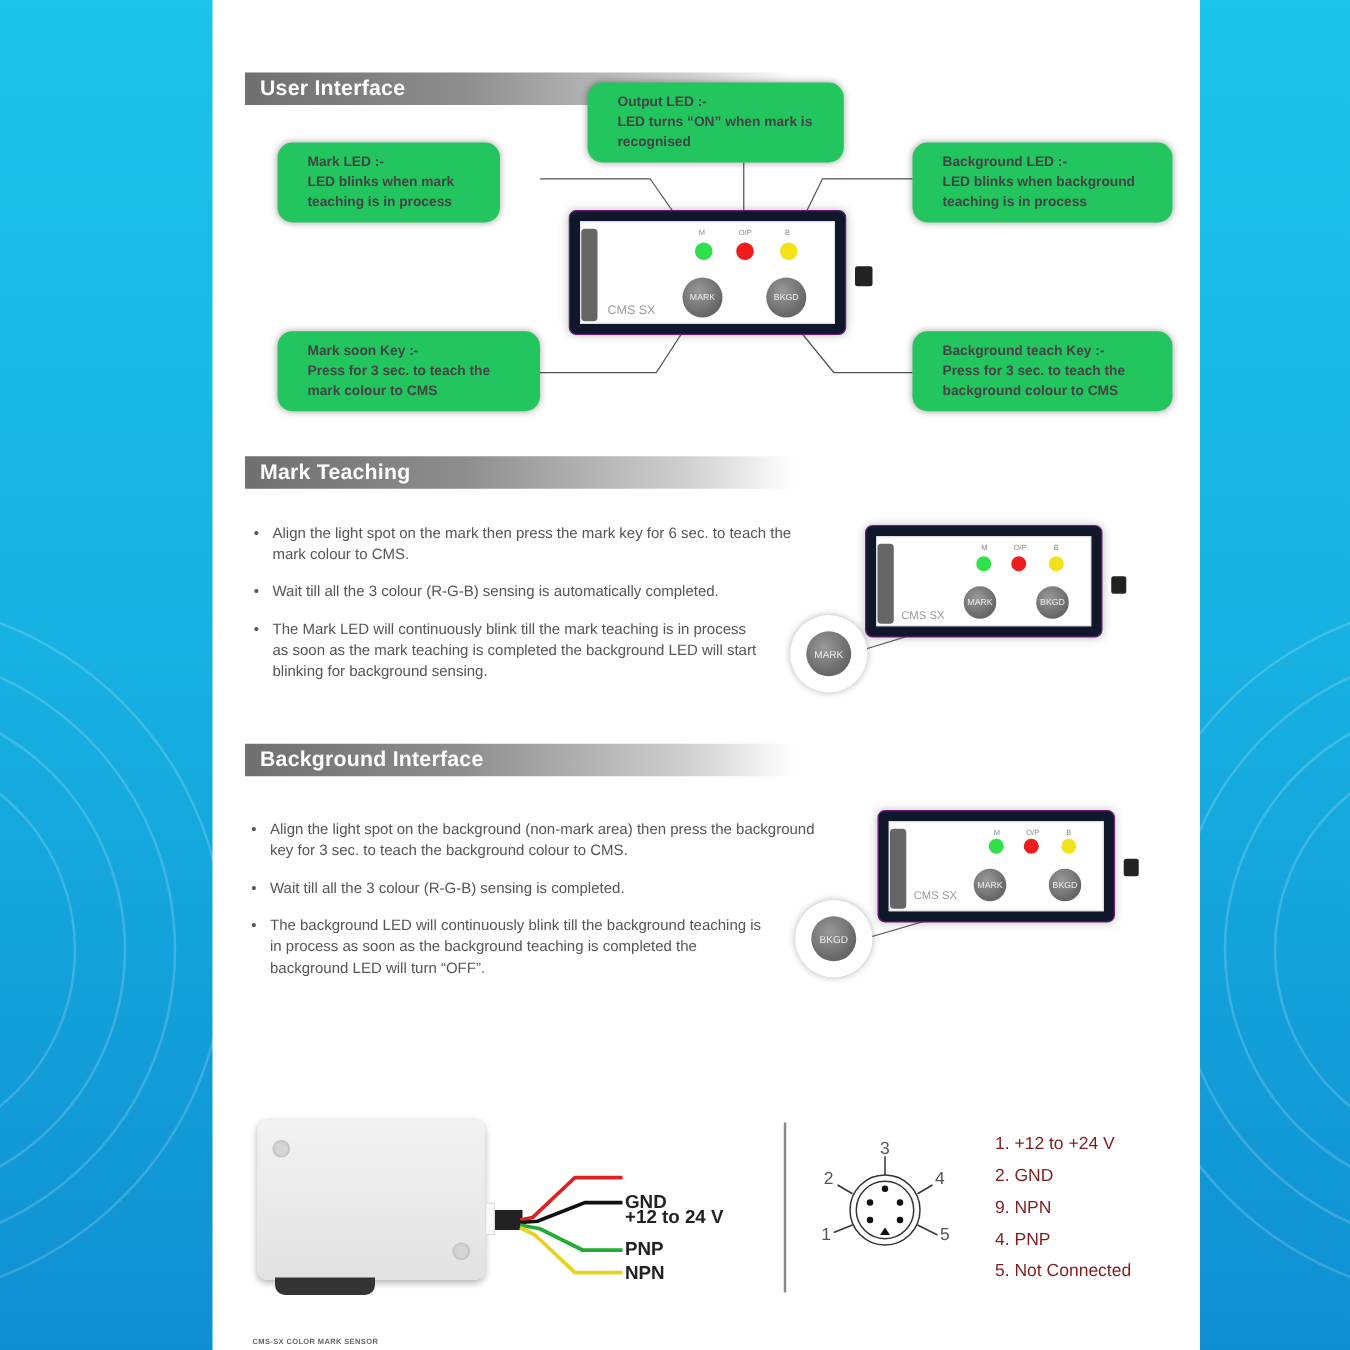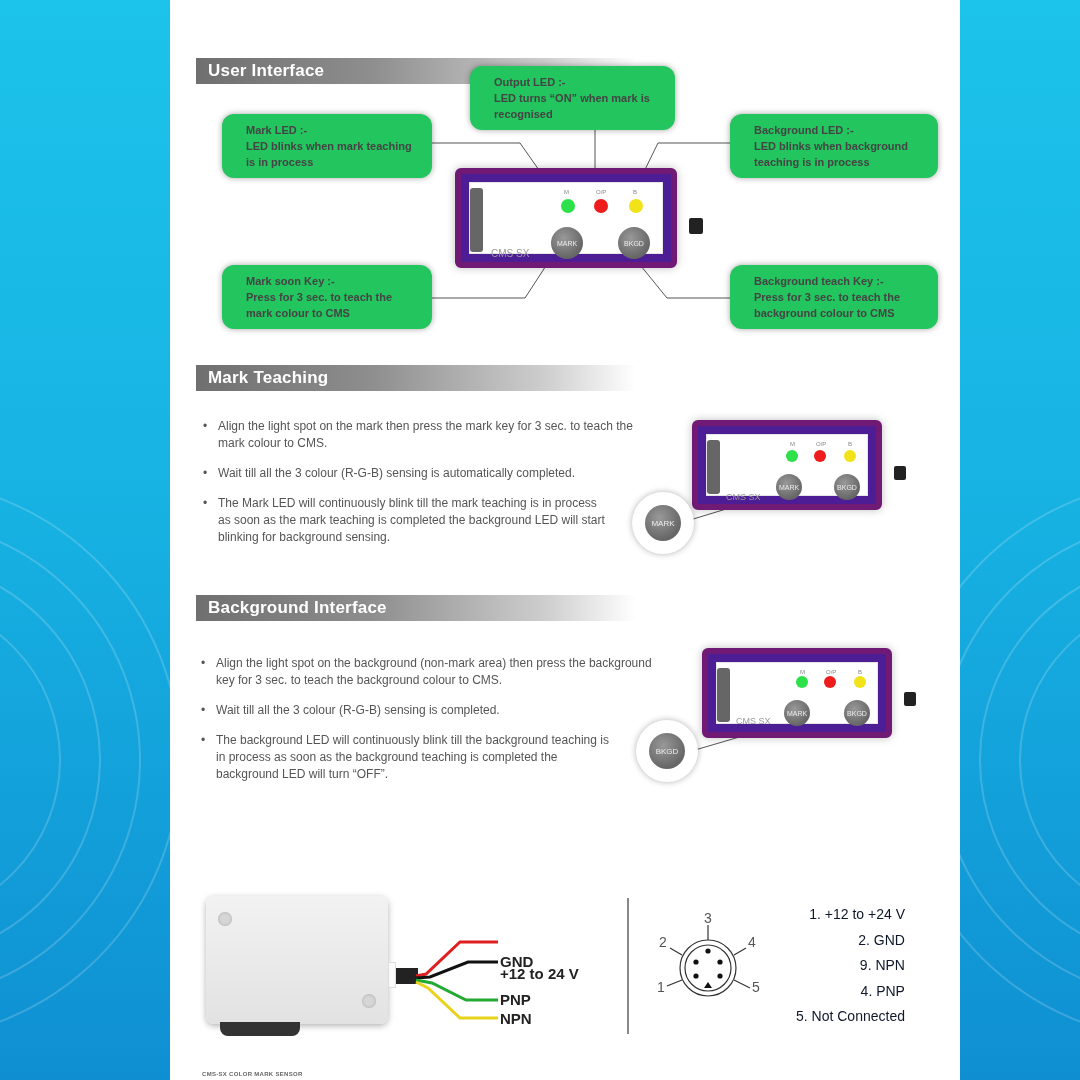--- a/index.html
+++ b/index.html
@@ -20,21 +20,21 @@
     color: #fff; font-weight: bold; font-size: 17px; line-height: 26px; padding-left: 12px;
     letter-spacing: 0.2px;
   }
   .callout {
     position: absolute; background: #22c55e; border-radius: 12px;
     box-shadow: 0 0 6px rgba(0,0,0,0.35);
     font-size: 11px; color: #444; line-height: 16px; font-weight: bold;
     padding: 8px 14px 8px 24px;
   }
   .device {
-    position: absolute; background: #4c1d95; border: 6px solid #701a75; border-radius: 6px;
+    position: absolute; background: #0f172a; border: 1px solid #701a75; border-radius: 6px;
     box-shadow: 0 0 8px rgba(0,0,0,0.25);
   }
   .device .inner { position: absolute; inset: 8px; border: 1px solid #e5e5e5; background: #fff; }
   .device .brand {
     position: absolute; left: 9px; top: 14px; width: 13px; bottom: 10px;
     background: #666; border-radius: 3px;
   }
   .device .model { position: absolute; font-size: 10px; color: #999; }
   .device .plug { position: absolute; width: 14px; height: 16px; background: #222; border-radius: 2px; }
   .led { position: absolute; width: 14px; height: 14px; border-radius: 50%; }
@@ -47,21 +47,21 @@
     position: absolute; border-radius: 50%; background: #fff;
     box-shadow: 0 0 6px rgba(0,0,0,0.3);
     display: flex; align-items: center; justify-content: center;
   }
   .zoom-circle .key { position: static; width: 36px; height: 36px; font-size: 8px; }
   ul.bullets { position: absolute; list-style: none; font-size: 12px; color: #555; line-height: 17px; }
   ul.bullets li { position: relative; padding-left: 20px; margin-bottom: 13px; }
   ul.bullets li::before { content: "•"; position: absolute; left: 5px; top: 0; color: #555; }
   svg.lines { position: absolute; left: 0; top: 0; pointer-events: none; }
   .wire-lbl { position: absolute; font-weight: bold; font-size: 15px; color: #222; }
-  .pin-list { position: absolute; font-size: 14px; color: #0f172a; line-height: 25.5px; text-align: right; }
+  .pin-list { position: absolute; font-size: 14px; color: #7f1d1d; line-height: 25.5px; }
   .footer-lbl { position: absolute; font-size: 6px; color: #666; font-weight: bold; letter-spacing: 0.3px; }
 </style>
 </head>
 <body>
 
 <svg class="bg-arcs" width="1080" height="1080">
   <g fill="none" stroke="rgba(255,255,255,0.18)" stroke-width="2">
     <circle cx="1180" cy="760" r="160"></circle>
     <circle cx="1180" cy="760" r="200"></circle>
     <circle cx="1180" cy="760" r="240"></circle>
@@ -95,21 +95,21 @@
       <polygon points="462,252 466,260 458,259"></polygon>
       <polygon points="616,490 607,489 610,497"></polygon>
       <polygon points="676,705 667,704 670,712"></polygon>
     </g>
   </svg>
 
   <div class="callout" style="left:300px; top:66px; width:205px; height:64px;">
     <div>Output LED :-</div>
     <div>LED turns “ON” when mark is recognised</div>
   </div>
-  <div class="callout" style="left:52px; top:114px; width:210px; height:64px;">
+  <div class="callout" style="left:52px; top:114px; width:178px; height:64px;">
     <div>Mark LED :-</div>
     <div>LED blinks when mark teaching is in process</div>
   </div>
   <div class="callout" style="left:560px; top:114px; width:208px; height:64px;">
     <div>Background LED :-</div>
     <div>LED blinks when background teaching is in process</div>
   </div>
   <div class="callout" style="left:52px; top:265px; width:210px; height:64px;">
     <div>Mark soon Key :-</div>
     <div>Press for 3 sec. to teach the mark colour to CMS</div>
@@ -129,21 +129,21 @@
     <div class="led" style="left:100px; top:25px; background:#2ee04a;"></div>
     <div class="led" style="left:133px; top:25px; background:#ee1c1c;"></div>
     <div class="led" style="left:168px; top:25px; background:#f2e21a;"></div>
     <div class="key" style="left:90px; top:53px; width:32px; height:32px;">MARK</div>
     <div class="key" style="left:157px; top:53px; width:32px; height:32px;">BKGD</div>
     <div class="plug" style="left:228px; top:44px;"></div>
   </div>
 
   <div class="sec-header" style="top:365px;">Mark Teaching</div>
   <ul class="bullets" style="left:28px; top:418px; width:460px;">
-    <li>Align the light spot on the mark then press the mark key for 3 sec. to teach the mark colour to CMS.</li>
+    <li>Align the light spot on the mark then press the mark key for 6 sec. to teach the mark colour to CMS.</li>
     <li>Wait till all the 3 colour (R-G-B) sensing is automatically completed.</li>
     <li style="width:410px;">The Mark LED will continuously blink till the mark teaching is in process as soon as the mark teaching is completed the background LED will start blinking for background sensing.</li>
   </ul>
 
   <div class="device" style="left:522px; top:420px; width:190px; height:90px;">
     <div class="inner"></div>
     <div class="brand"></div>
     <div class="model" style="left:28px; top:66px; font-size:9px;">CMS SX</div>
     <div class="led-lbl" style="left:92px; top:15px;">M</div>
     <div class="led-lbl" style="left:118px; top:15px;">O/P</div>

